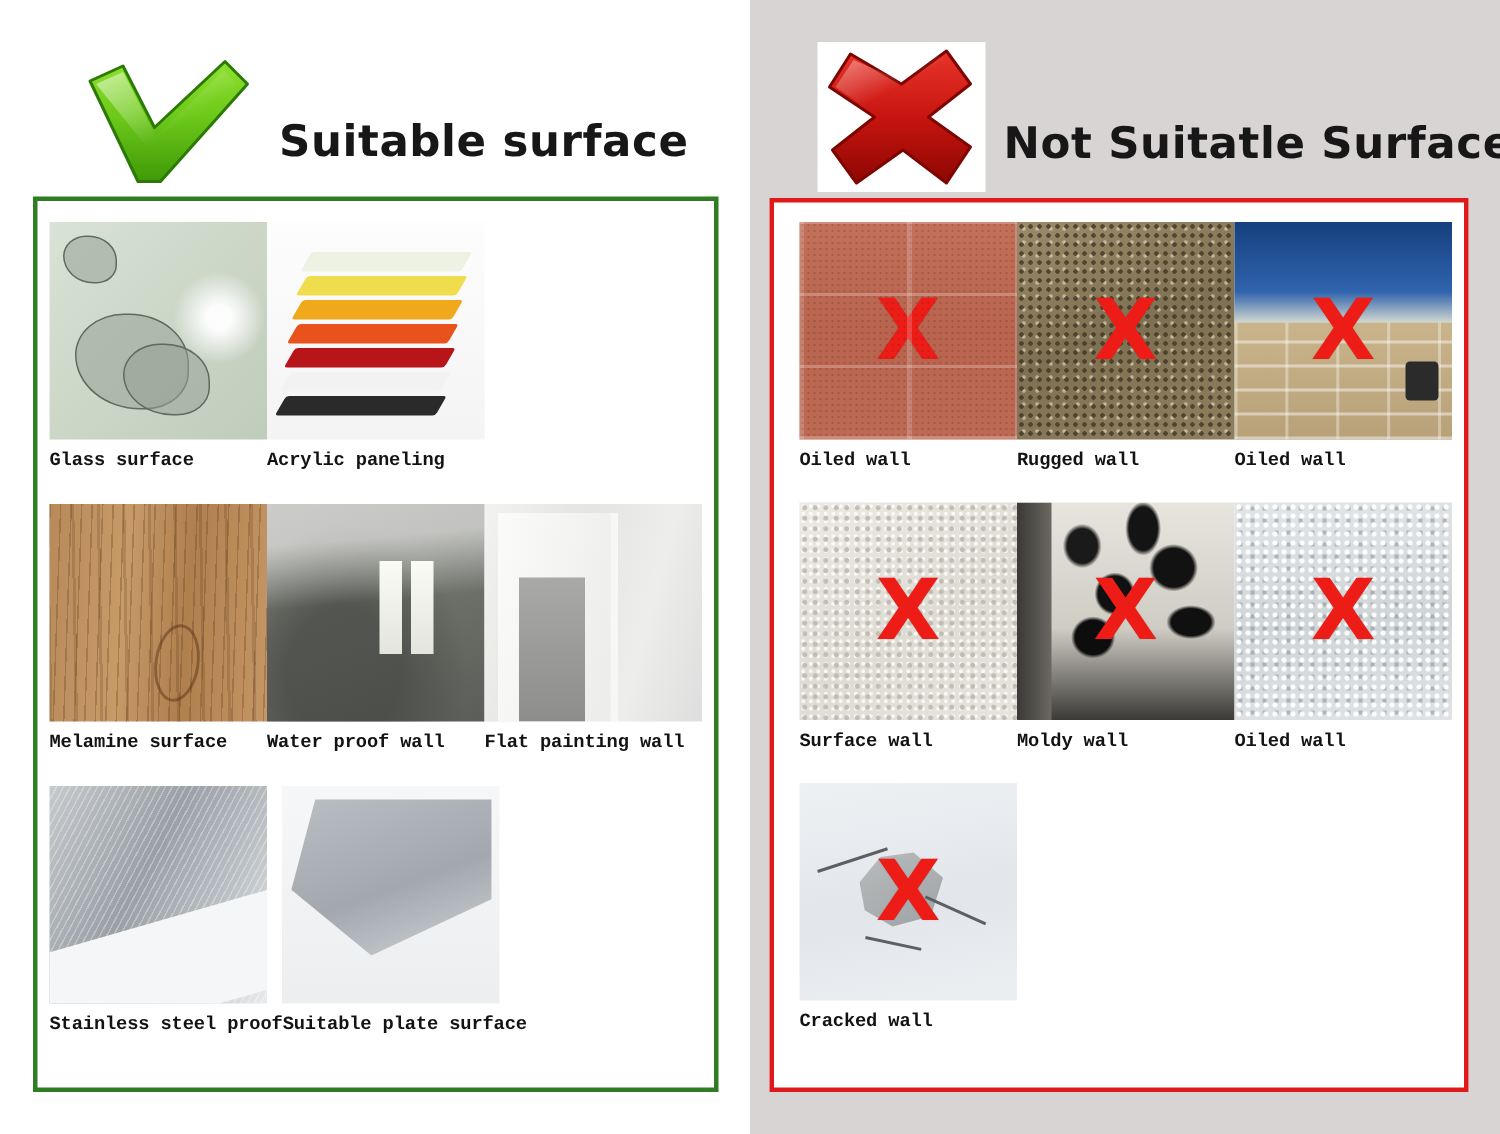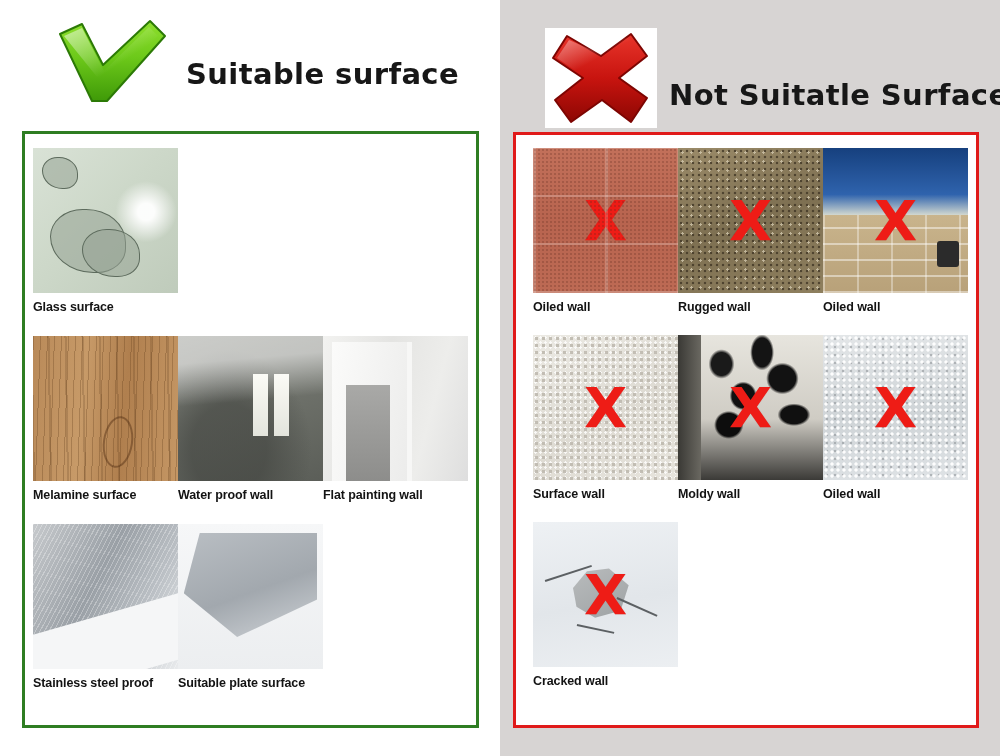--- a/index.html
+++ b/index.html
@@ -10,21 +10,21 @@
     overflow:hidden;
   }
   .page{position:relative;width:1000px;height:756px;}
 
   
   .bg-left{position:absolute;left:0;top:0;width:500px;height:756px;background:#ffffff;}
   .bg-right{position:absolute;left:500px;top:0;width:500px;height:756px;background:#d7d4d3;}
 
   
   .hdr{position:absolute;display:flex;align-items:center;}
-  .hdr-left{left:52px;top:18px;}
+  .hdr-left{left:52px;top:38px;}
   .hdr-right{left:545px;top:28px;}
 
   .icon-tile{display:block;}
   .tick-wrap{width:118px;height:86px;position:relative;}
   .cross-wrap{width:112px;height:100px;background:#ffffff;position:relative;}
 
   .title{
     font-family:"DejaVu Sans", sans-serif;
     font-weight:bold;
     font-size:29px;
@@ -41,21 +41,21 @@
   .panel-bad{left:513px;top:132px;width:466px;height:596px;border:3px solid #e01a1a;}
 
   .rows{position:relative;width:100%;height:100%;}
   .row{display:flex;align-items:flex-start;}
   .cell{position:relative;}
   .thumb{
     width:145px;height:145px;display:block;position:relative;overflow:hidden;
     background:#e9e9e9;
   }
   .caption{
-    font-family:Liberation Sans, sans-serif;
+    font-family:Liberation Mono, monospace;
     font-weight:bold;
     font-size:12.5px;
     color:#131313;
     margin-top:7px;
     white-space:nowrap;
     letter-spacing:-.1px;
   }
 
   
   .xmark{
@@ -236,20 +236,32 @@
 
       <div class="row" style="padding:14px 0 0 8px;">
         <div class="cell" style="margin-right:0px;">
           <span class="thumb t-glass">
             <i class="flower" style="left:6%;top:6%;width:34px;height:30px;"></i>
             <i class="flower" style="left:12%;top:42%;width:74px;height:62px;"></i>
             <i class="flower" style="left:34%;top:56%;width:56px;height:46px;"></i>
           </span>
           <div class="caption">Glass surface</div>
         </div>
+        <div class="cell">
+          <span class="thumb t-acrylic">
+            <i style="left:18%;top:14%;width:74%;background:#eef2e3;"></i>
+            <i style="left:16%;top:25%;width:74%;background:#f0dd4e;"></i>
+            <i style="left:14%;top:36%;width:74%;background:#f0a91d;"></i>
+            <i style="left:12%;top:47%;width:74%;background:#e8531d;"></i>
+            <i style="left:10%;top:58%;width:74%;background:#b8151b;"></i>
+            <i style="left:8%;top:69%;width:74%;background:#f2f2f2;"></i>
+            <i style="left:6%;top:80%;width:74%;background:#2a2a2a;"></i>
+          </span>
+          <div class="caption">Acrylic paneling</div>
+        </div>
       </div>
 
       <div class="row" style="padding:22px 0 0 8px;">
         <div class="cell">
           <span class="thumb t-wood"></span>
           <div class="caption">Melamine surface</div>
         </div>
         <div class="cell">
           <span class="thumb t-waterwall">
             <i class="win" style="left:52%;"></i>

